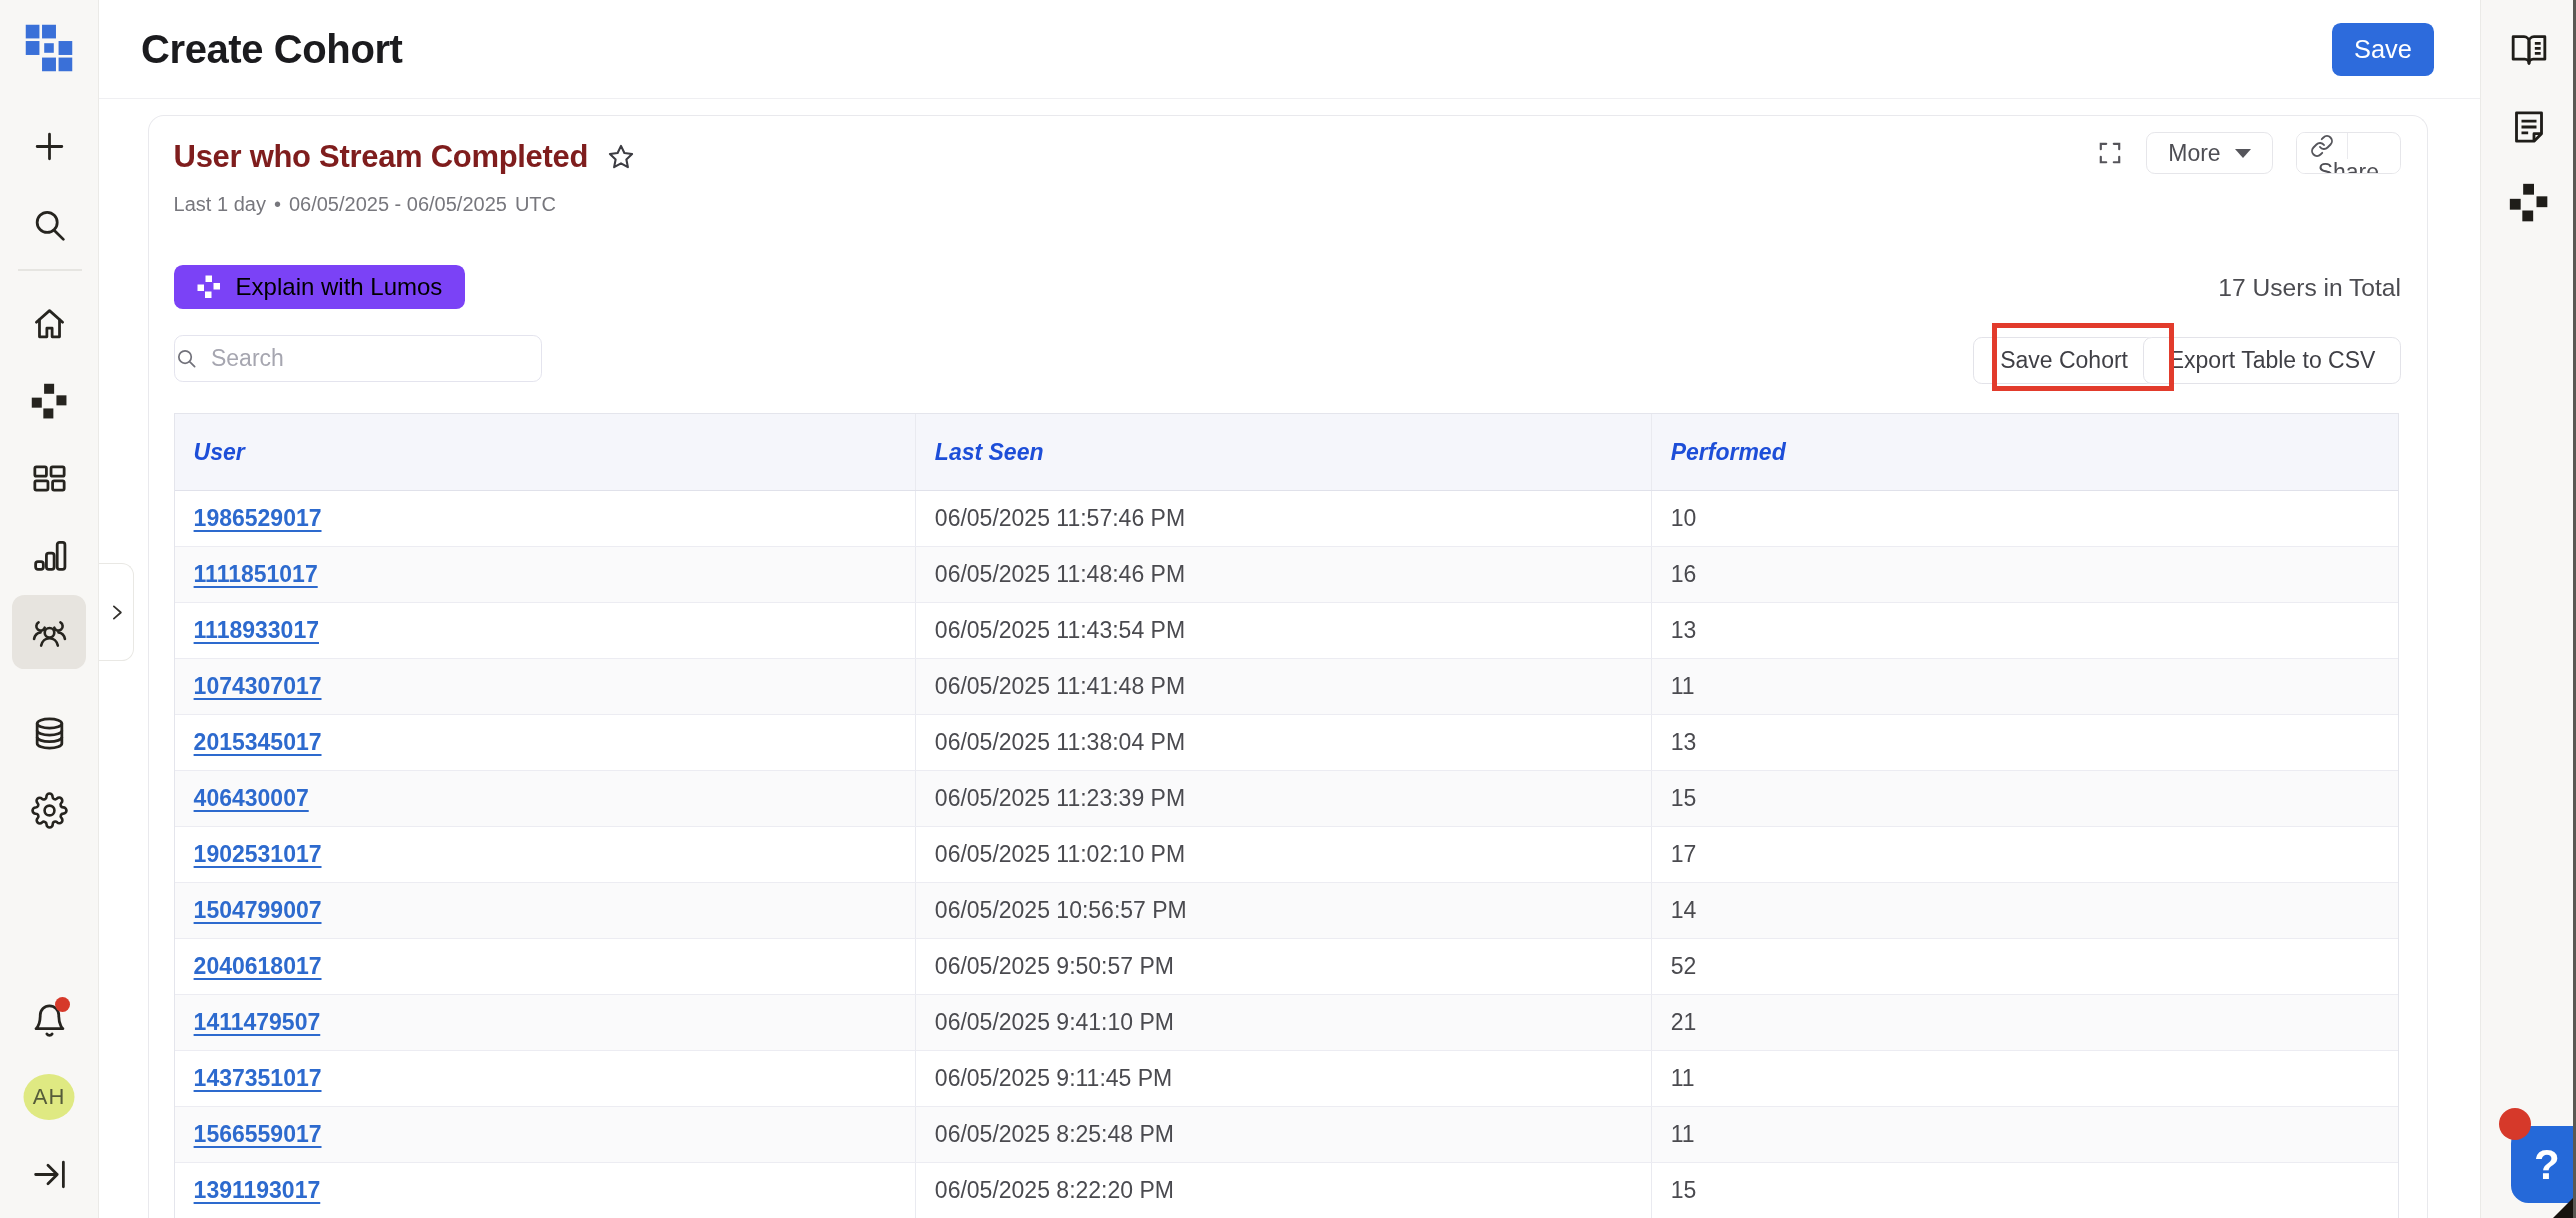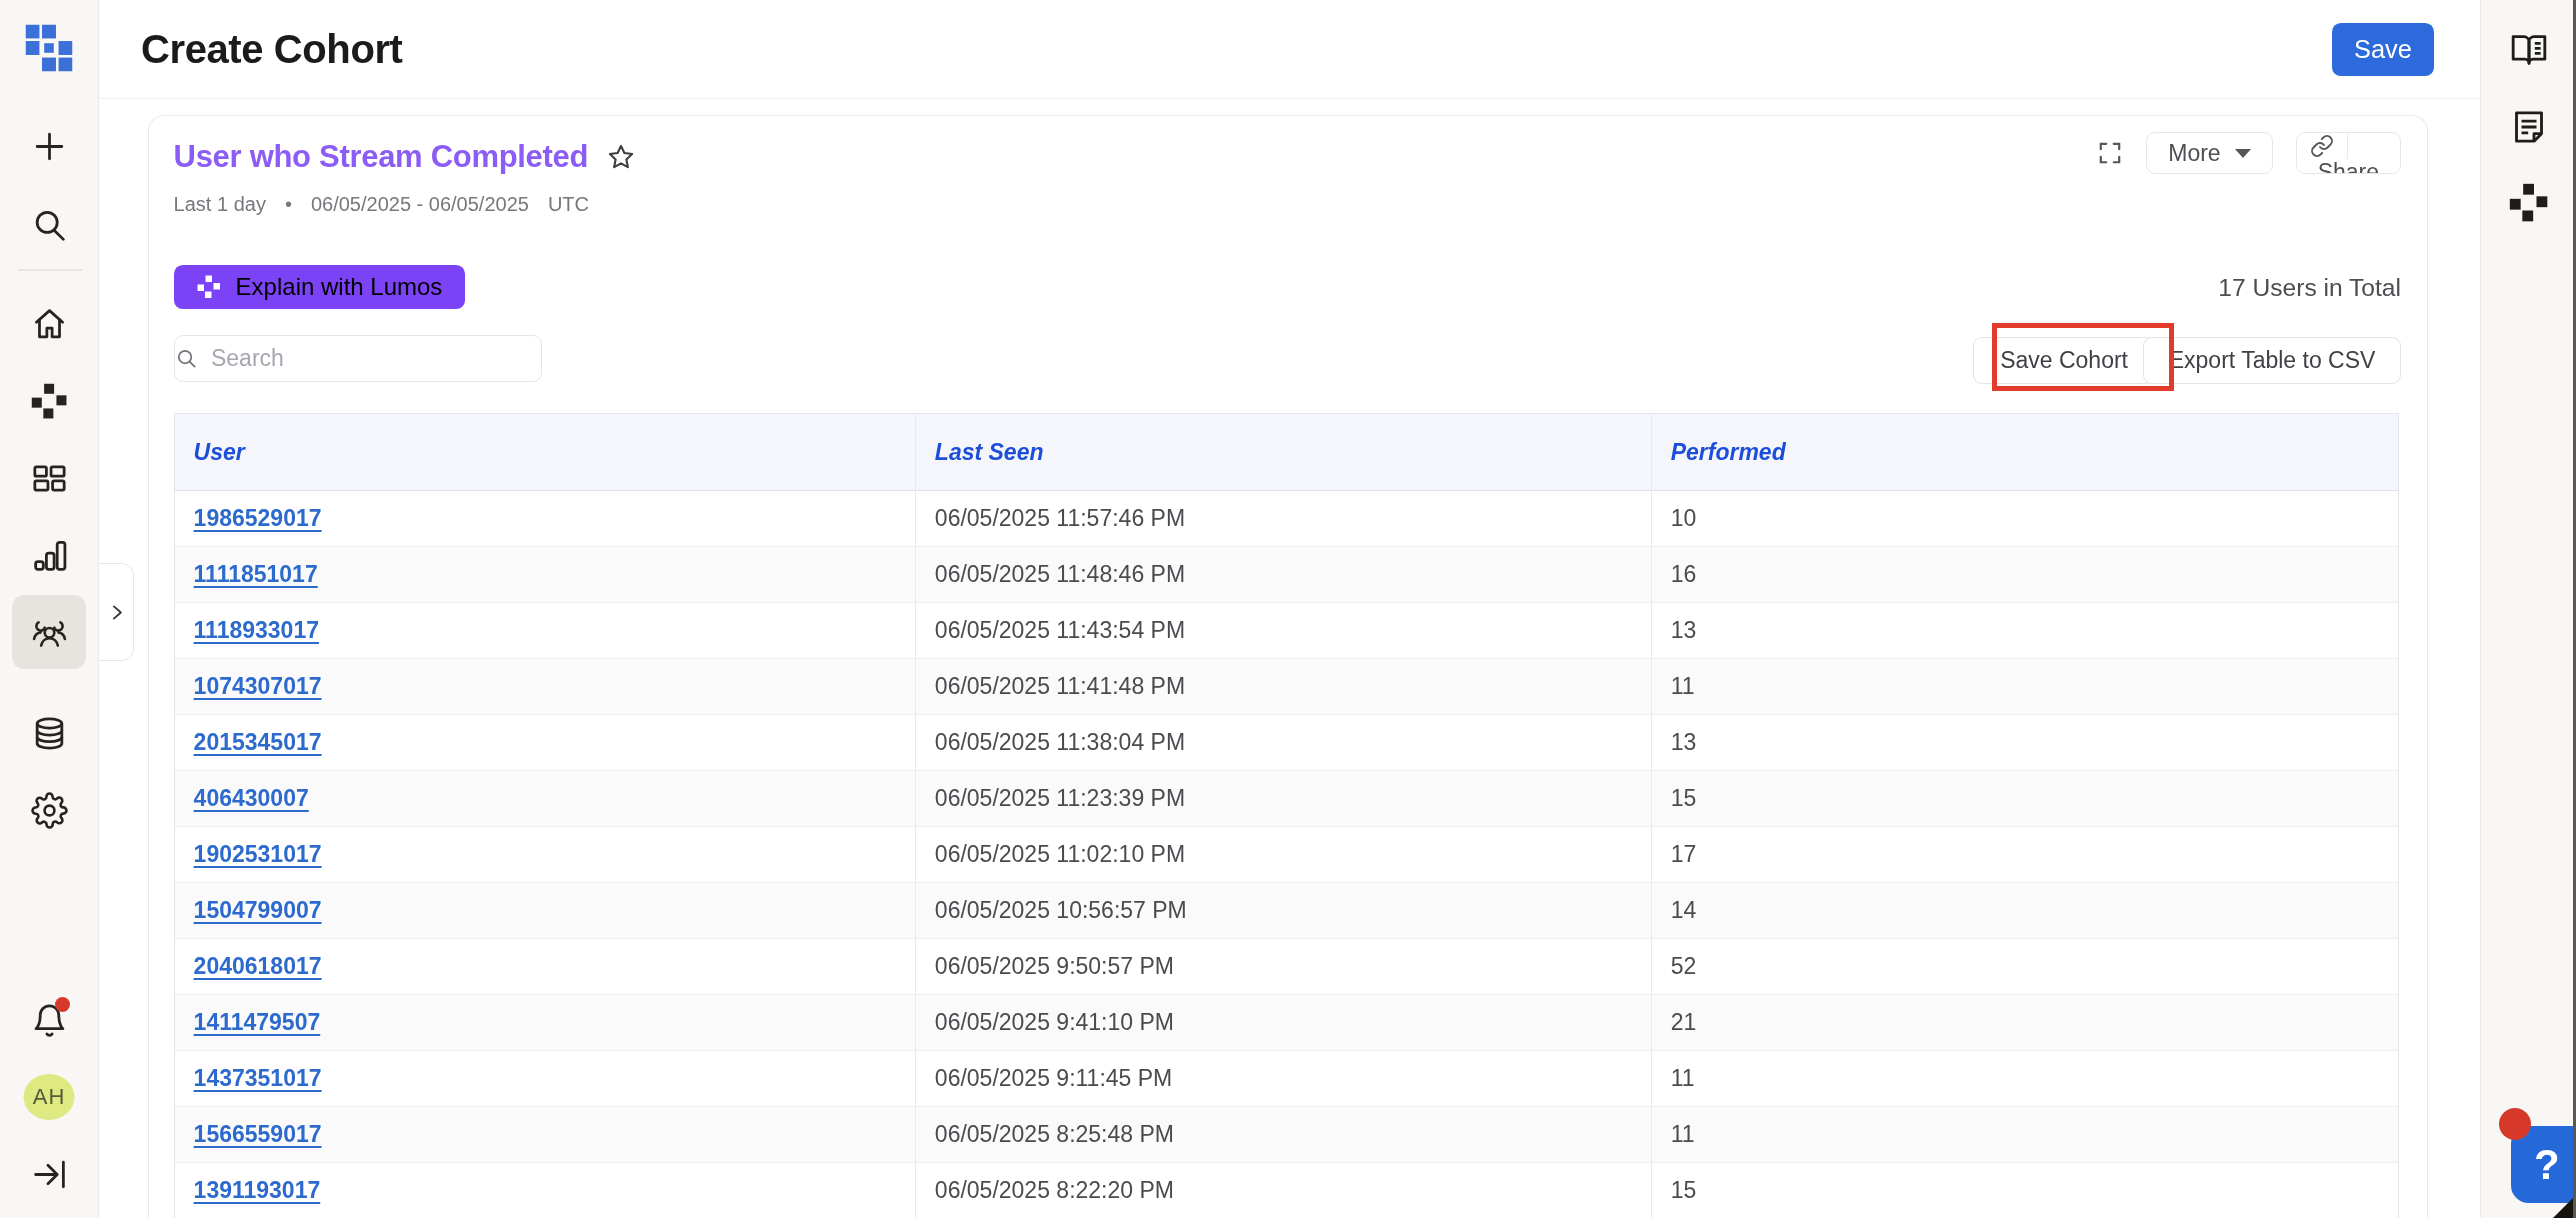--- a/index.html
+++ b/index.html
@@ -65,24 +65,24 @@
   .rsi svg { width:40px; height:40px; }
   .right-edge-line { position:absolute; right:0; top:0; width:2.6px; height:1219px; background:#5a5853; z-index:20; }
 
   
   .card {
     position:absolute; left:148px; top:115px; width:2280px; height:1107px;
     background:#fff; border:1.8px solid #e9e9ed; border-bottom:none;
     border-radius:16px 16px 0 0;
   }
   .title-row { position:absolute; left:24.6px; top:23px; display:flex; align-items:center; gap:19px; }
-  .cohort-title { font-size:31px; font-weight:700; color:#8b5cf6; letter-spacing:-0.3px; }
+  .cohort-title { font-size:31px; font-weight:700; color:#7f1d1d; letter-spacing:-0.3px; }
   .star-btn { background:none; border:none; padding:0; color:#3c3c42; display:flex; }
   .star-btn svg { width:28px; height:28px; }
-  .subtitle { position:absolute; left:24.6px; top:77px; display:flex; gap:19px; align-items:center;
+  .subtitle { position:absolute; left:24.6px; top:77px; display:flex; gap:8px; align-items:center;
     font-size:20px; color:#77777d; }
 
   .card-actions { position:absolute; right:26px; top:19px; display:flex; align-items:center; gap:23px; height:36px; }
   .expand-view-btn { background:none; border:none; padding:0; color:#55545a; display:flex; }
   .expand-view-btn svg { width:26px; height:26px; }
   .more-btn {
     height:42px; padding:0 21px; border:1.8px solid #e6e6ea; border-radius:8.8px; background:#fff;
     font-size:23px; color:#4e4e54; display:flex; align-items:center; gap:14px;
   }
   .caret-down { width:0; height:0; border-left:8px solid transparent; border-right:8px solid transparent;

